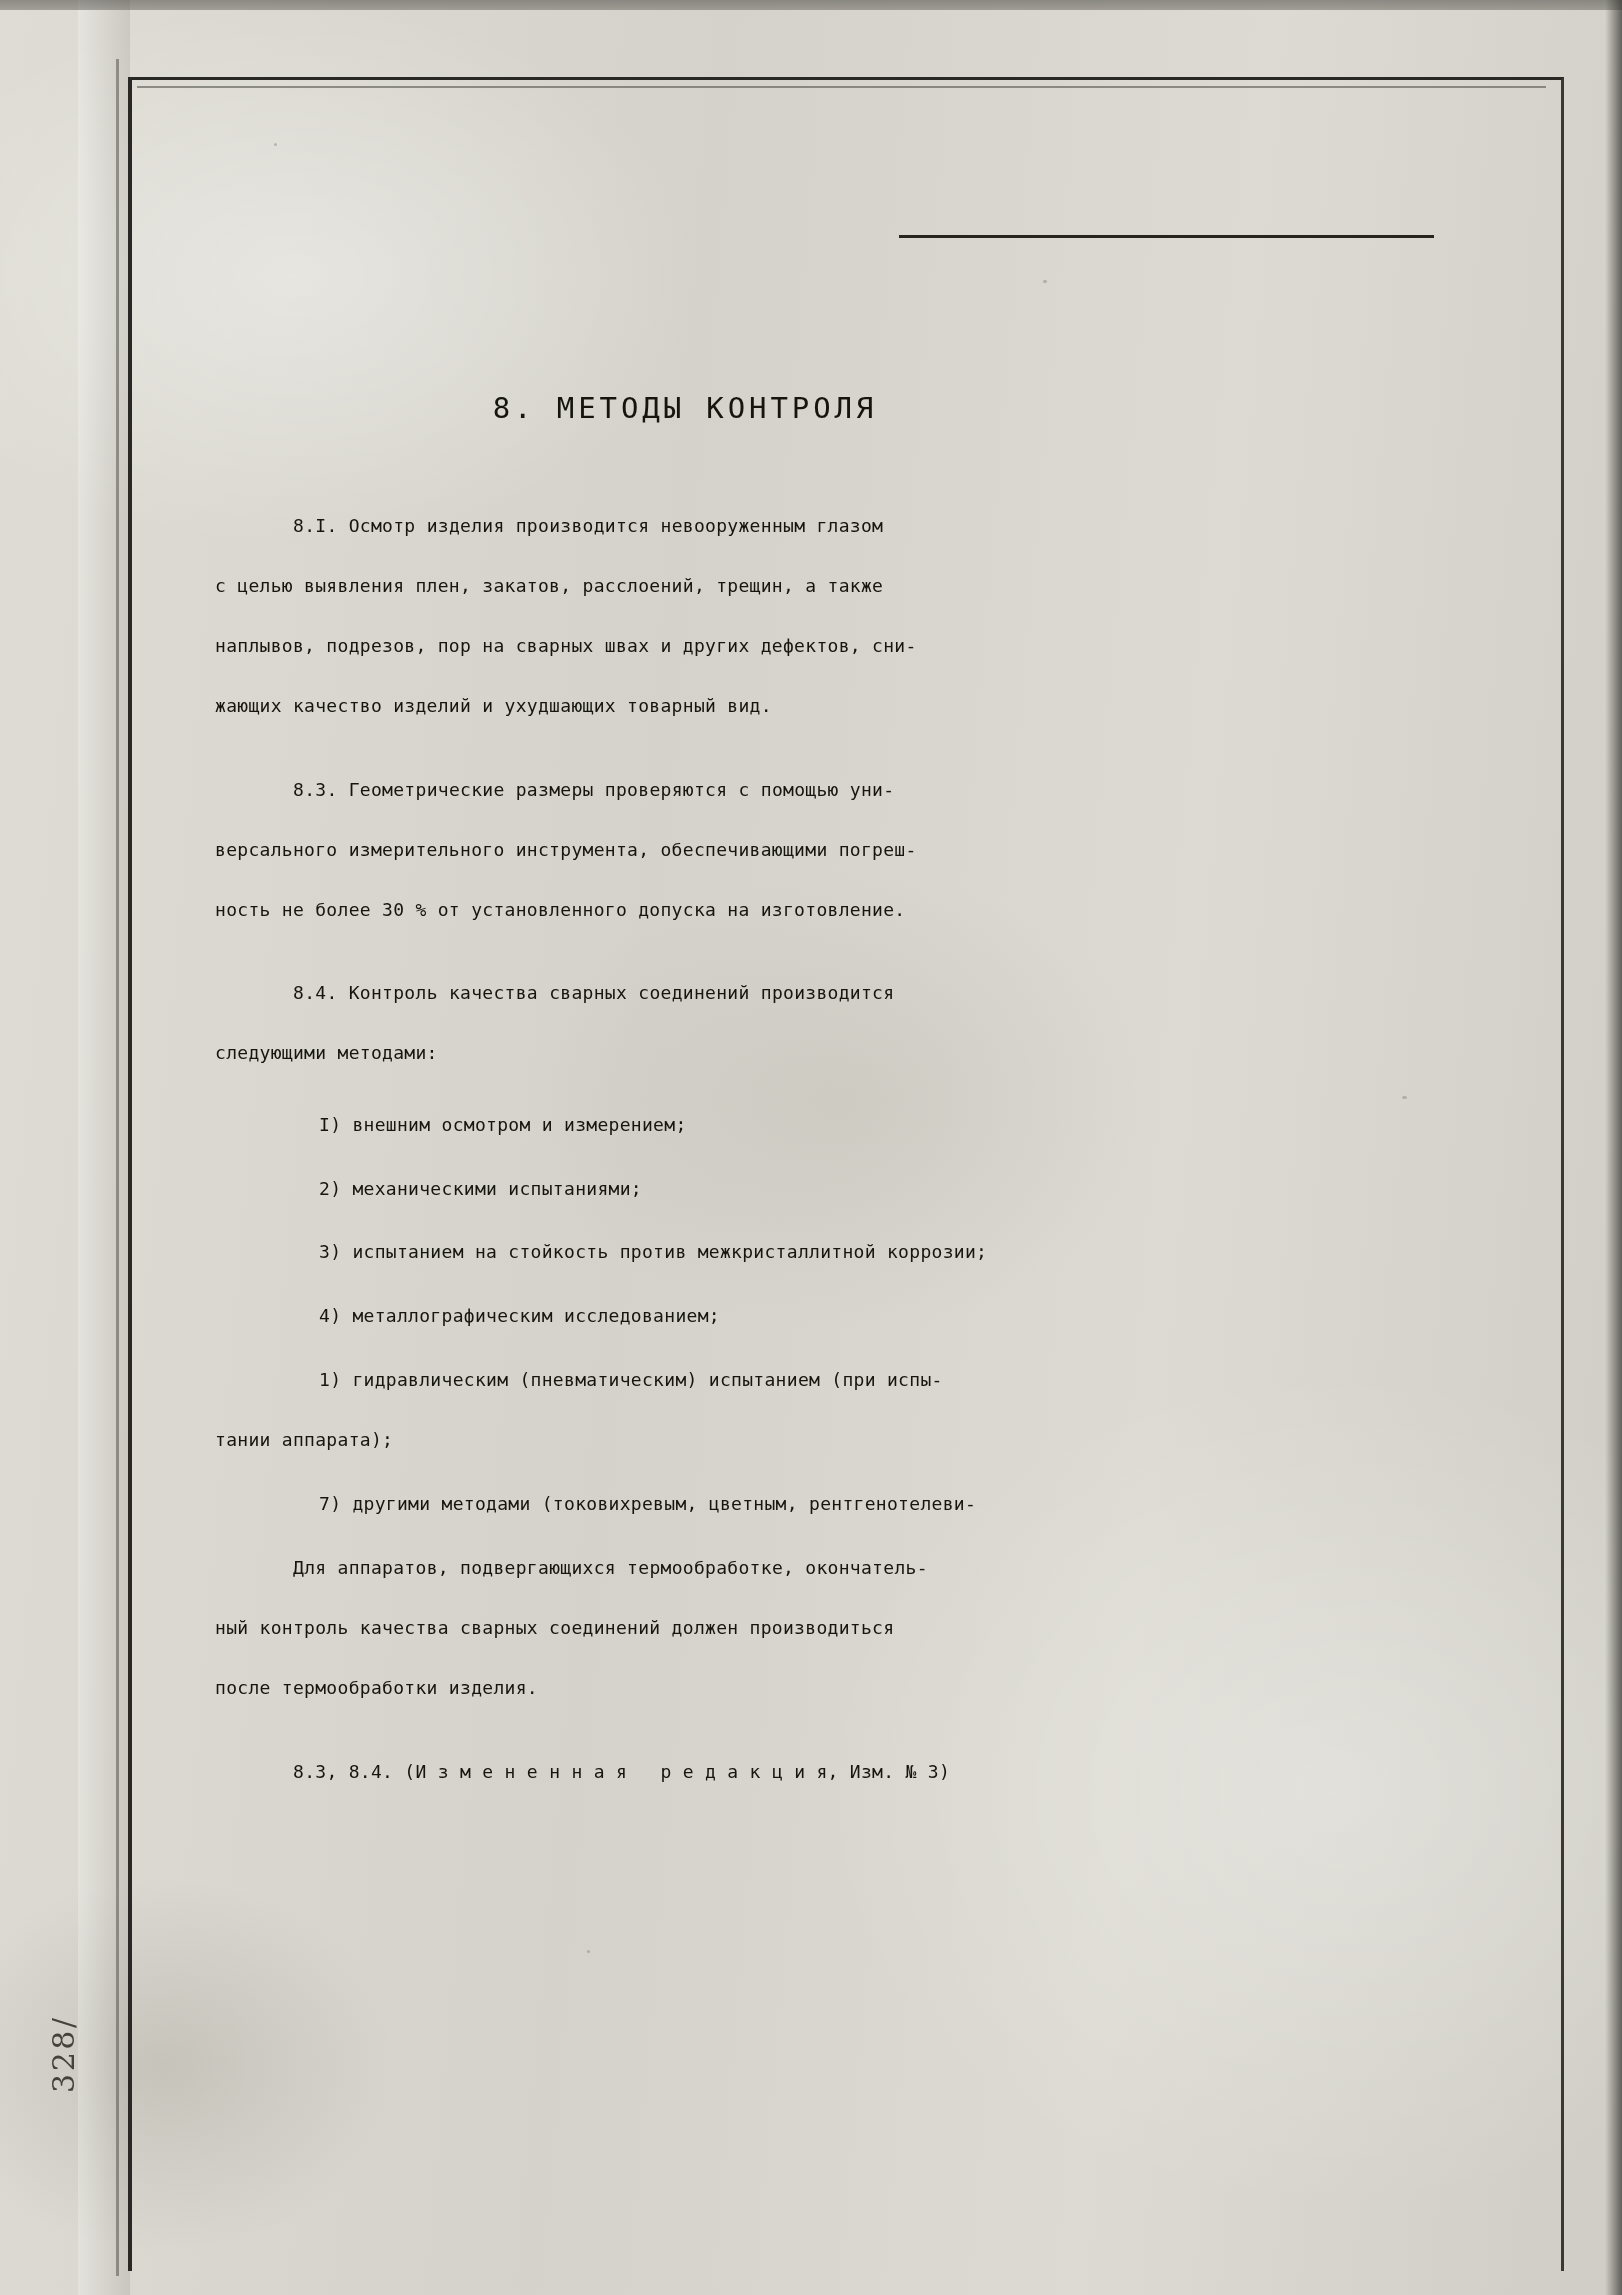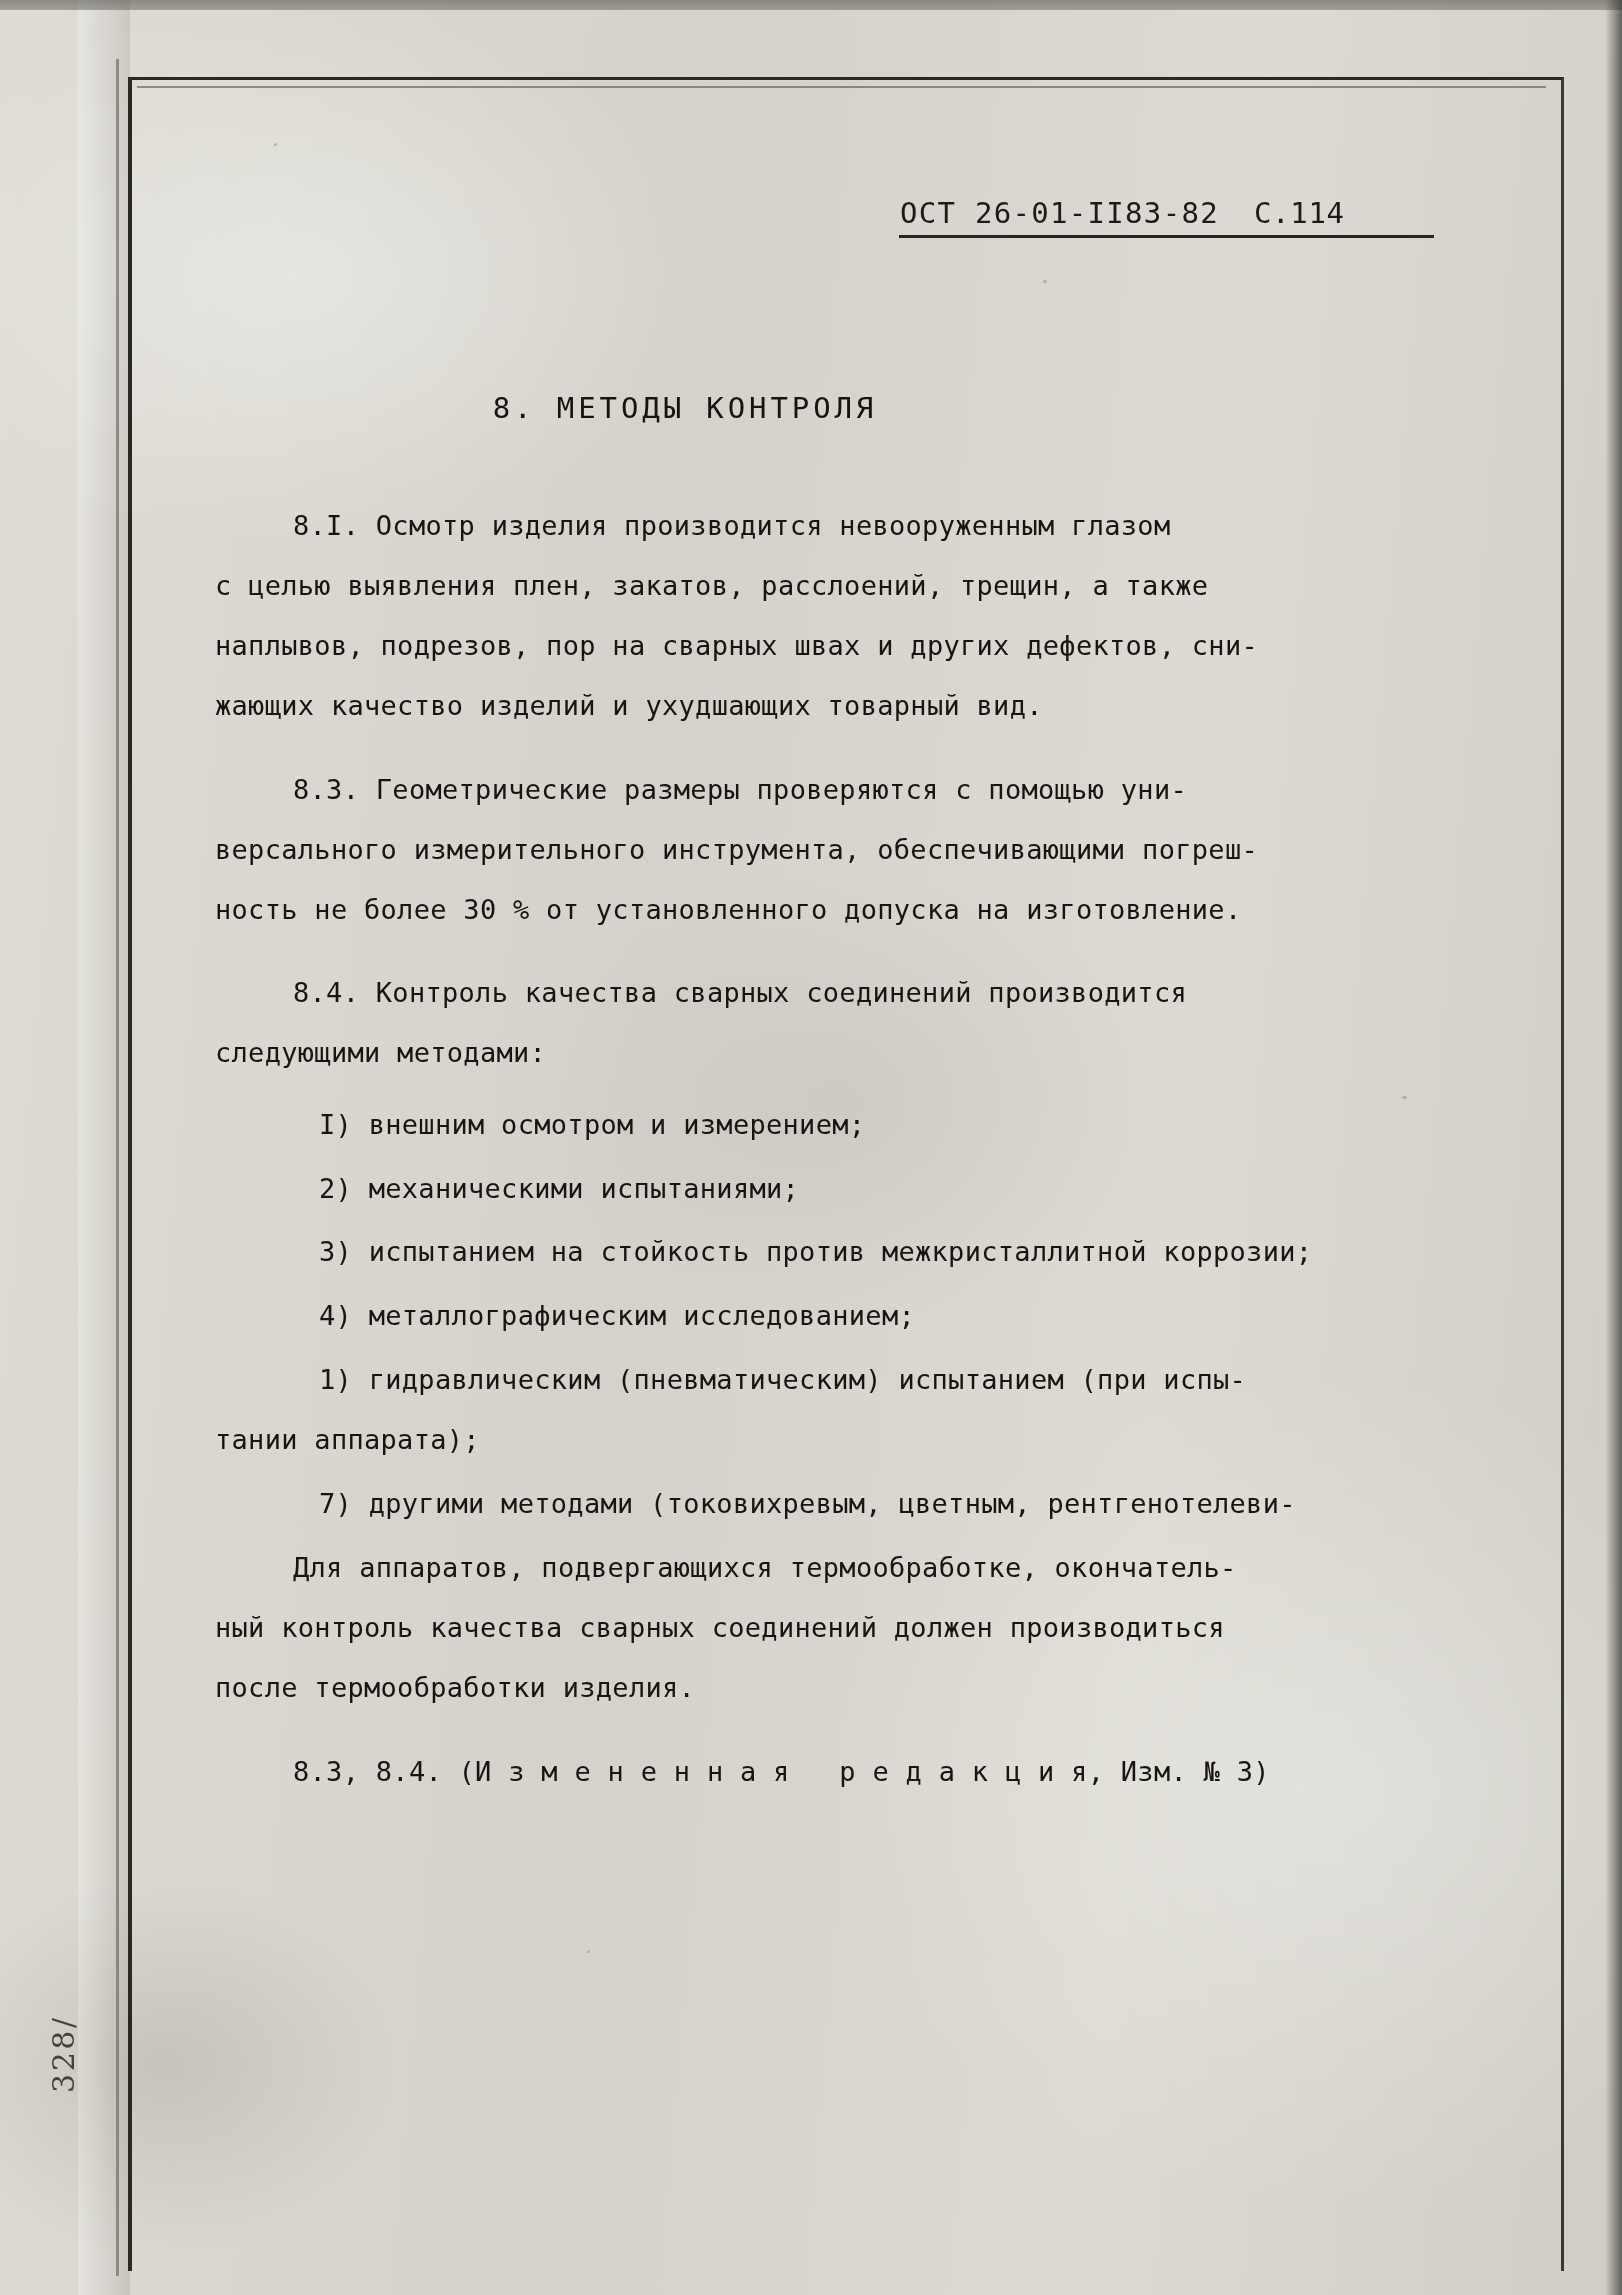--- a/index.html
+++ b/index.html
@@ -114,21 +114,21 @@
     color: #16140f;
     font-family: "DejaVu Sans Mono", monospace;
   }
 
   .body {
     position: absolute;
     left: 215px;
     top: 496px;
     width: 1278px;
     color: #17150f;
-    font-size: 27px;
+    font-size: 18px;
     line-height: 60px;
     letter-spacing: 0.3px;
   }
   .para {
     margin-bottom: 23.5px;
   }
   .para .ln {
     display: block;
     white-space: pre;
   }
@@ -175,24 +175,20 @@
   <div class="scan-frame-top"></div>
   <div class="scan-frame-right"></div>
   <div class="rule-box"></div>
   <div class="rule-box-inner-top"></div>
 
   <div class="speck" style="left:274px;top:143px;width:3.3px;height:3.3px;"></div>
   <div class="speck" style="left:1043px;top:280px;width:3.9px;height:2.6px;"></div>
   <div class="speck" style="left:587px;top:1950px;width:3.3px;height:3.3px;"></div>
   <div class="speck" style="left:1402px;top:1096px;width:4.6px;height:3.3px;"></div>
 
-  <div class="header">
-    <span class="std">ОСТ 26-01-II83-82</span>
-    <span class="pg">С.114</span>
-  </div>
   <div class="header-underline"></div>
 
   <div class="doc-title">8. МЕТОДЫ КОНТРОЛЯ</div>
 
   <div class="body">
 
     <div class="para">
       <span class="ln ind">8.I. Осмотр изделия производится невооруженным глазом</span>
       <span class="ln">с целью выявления плен, закатов, расслоений, трещин, а также</span>
       <span class="ln">наплывов, подрезов, пор на сварных швах и других дефектов, сни-</span>

